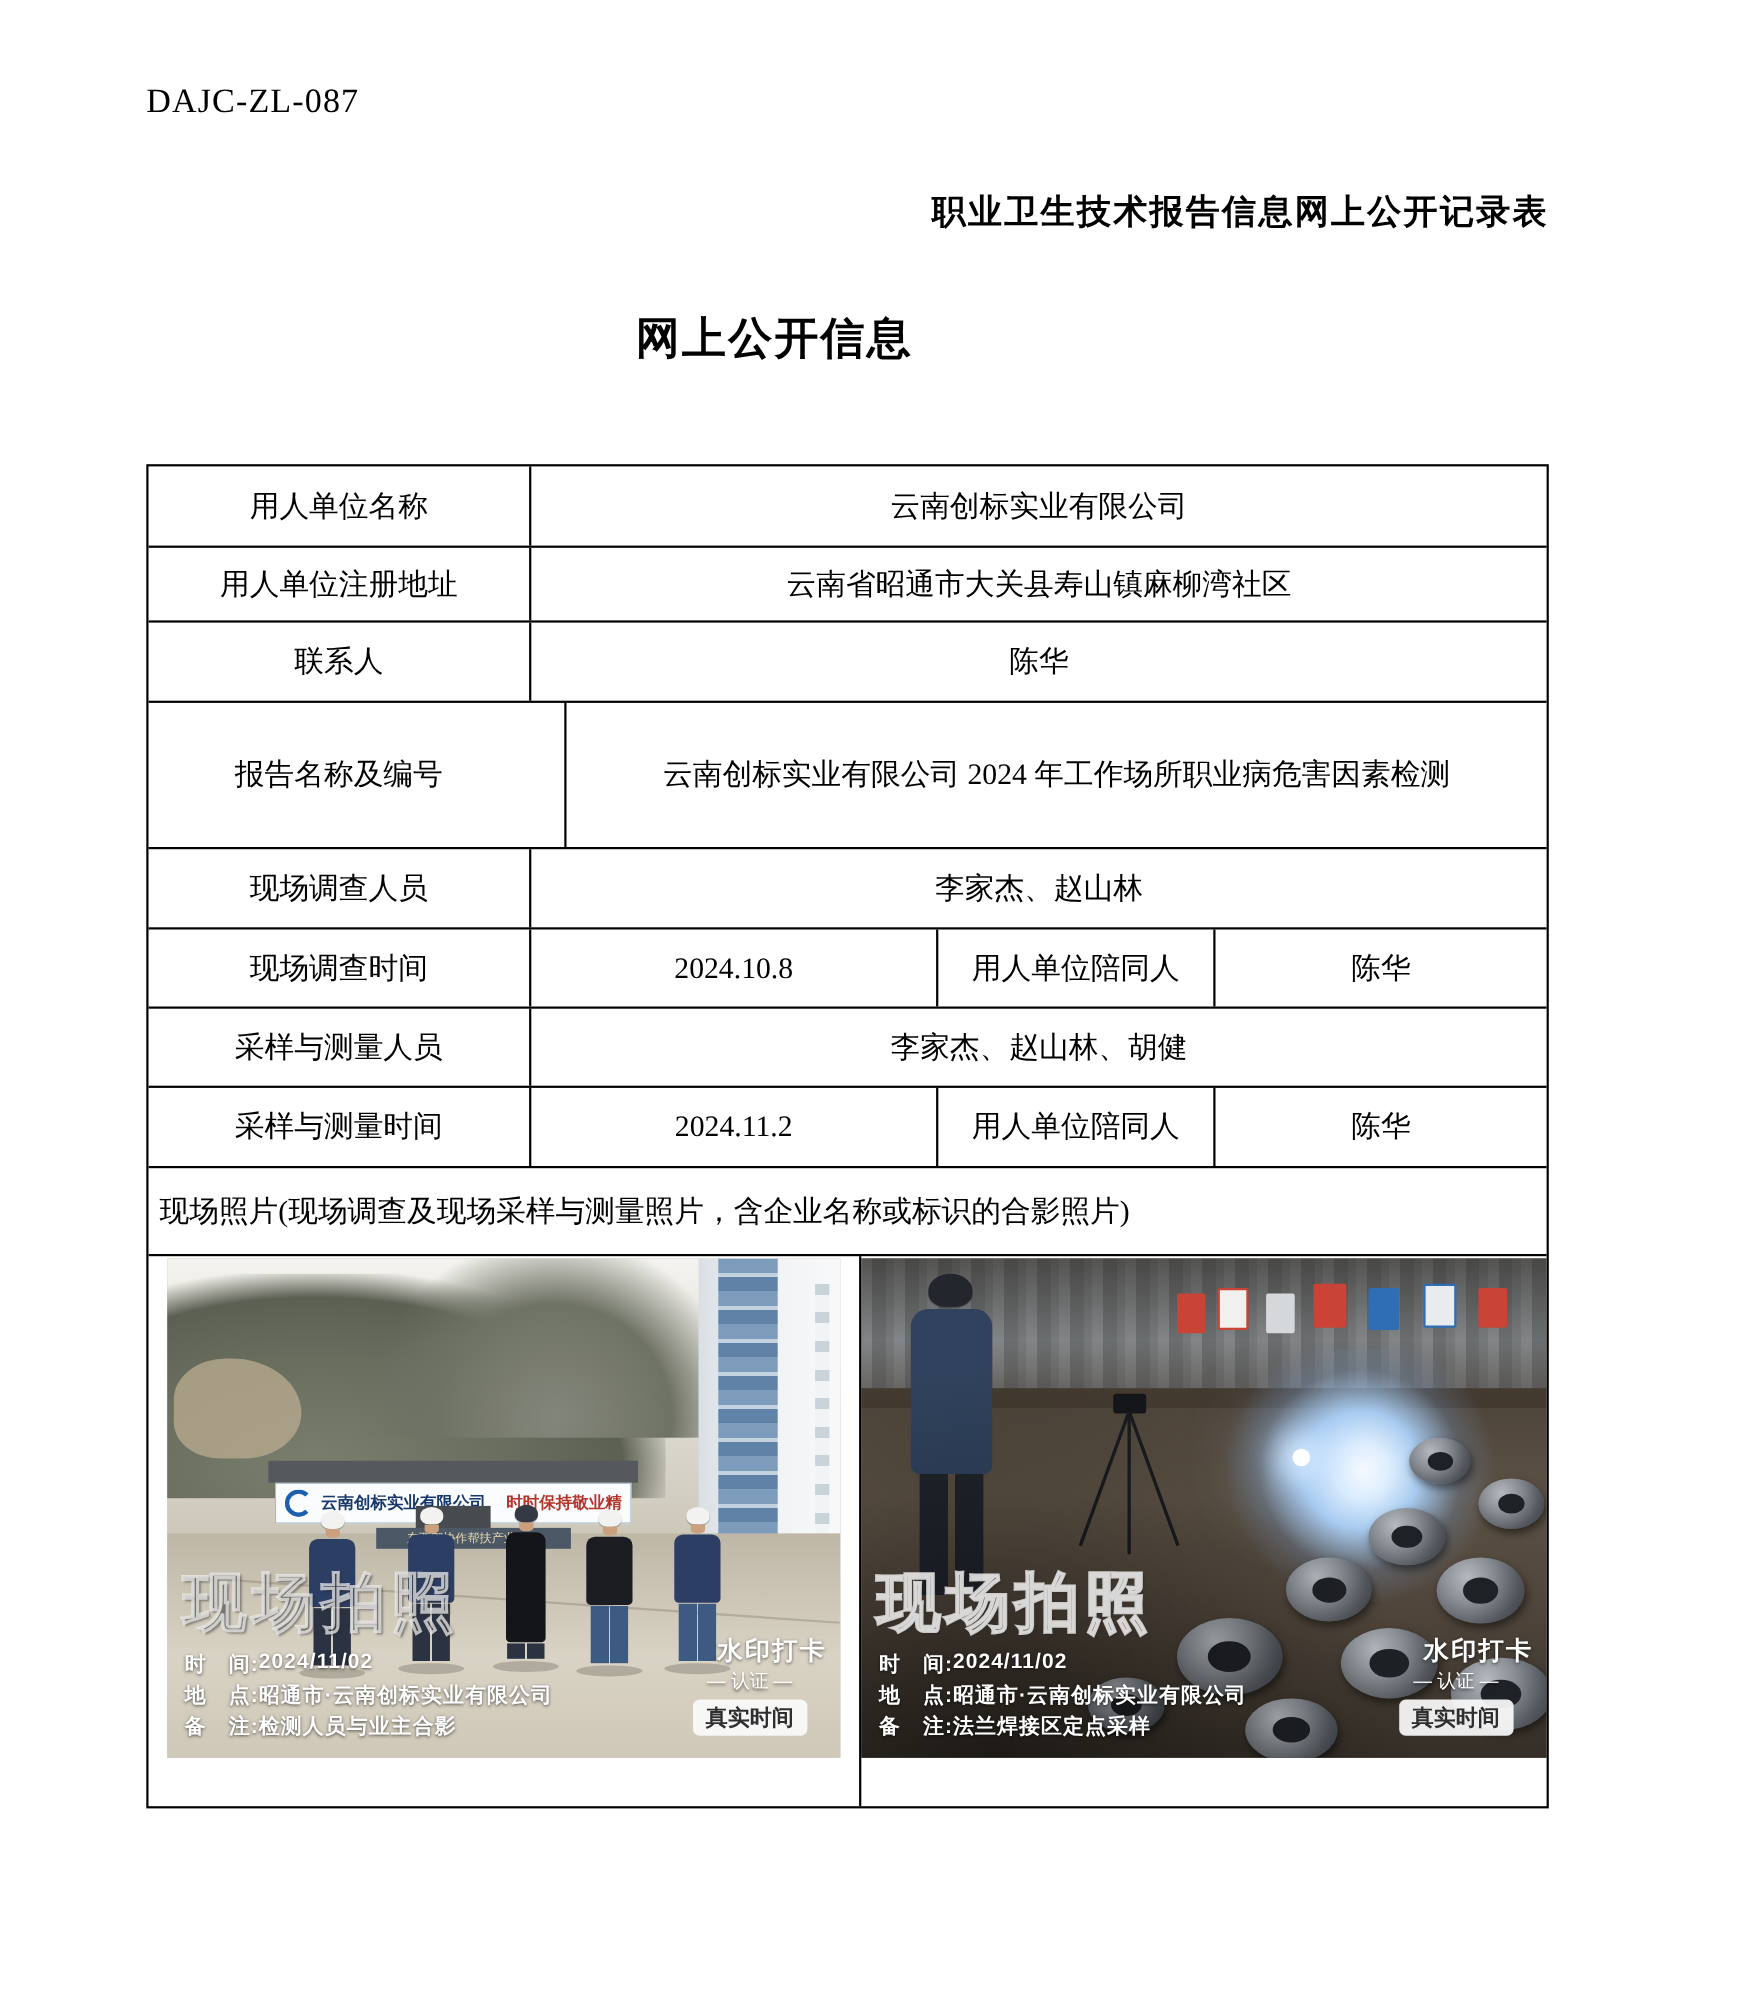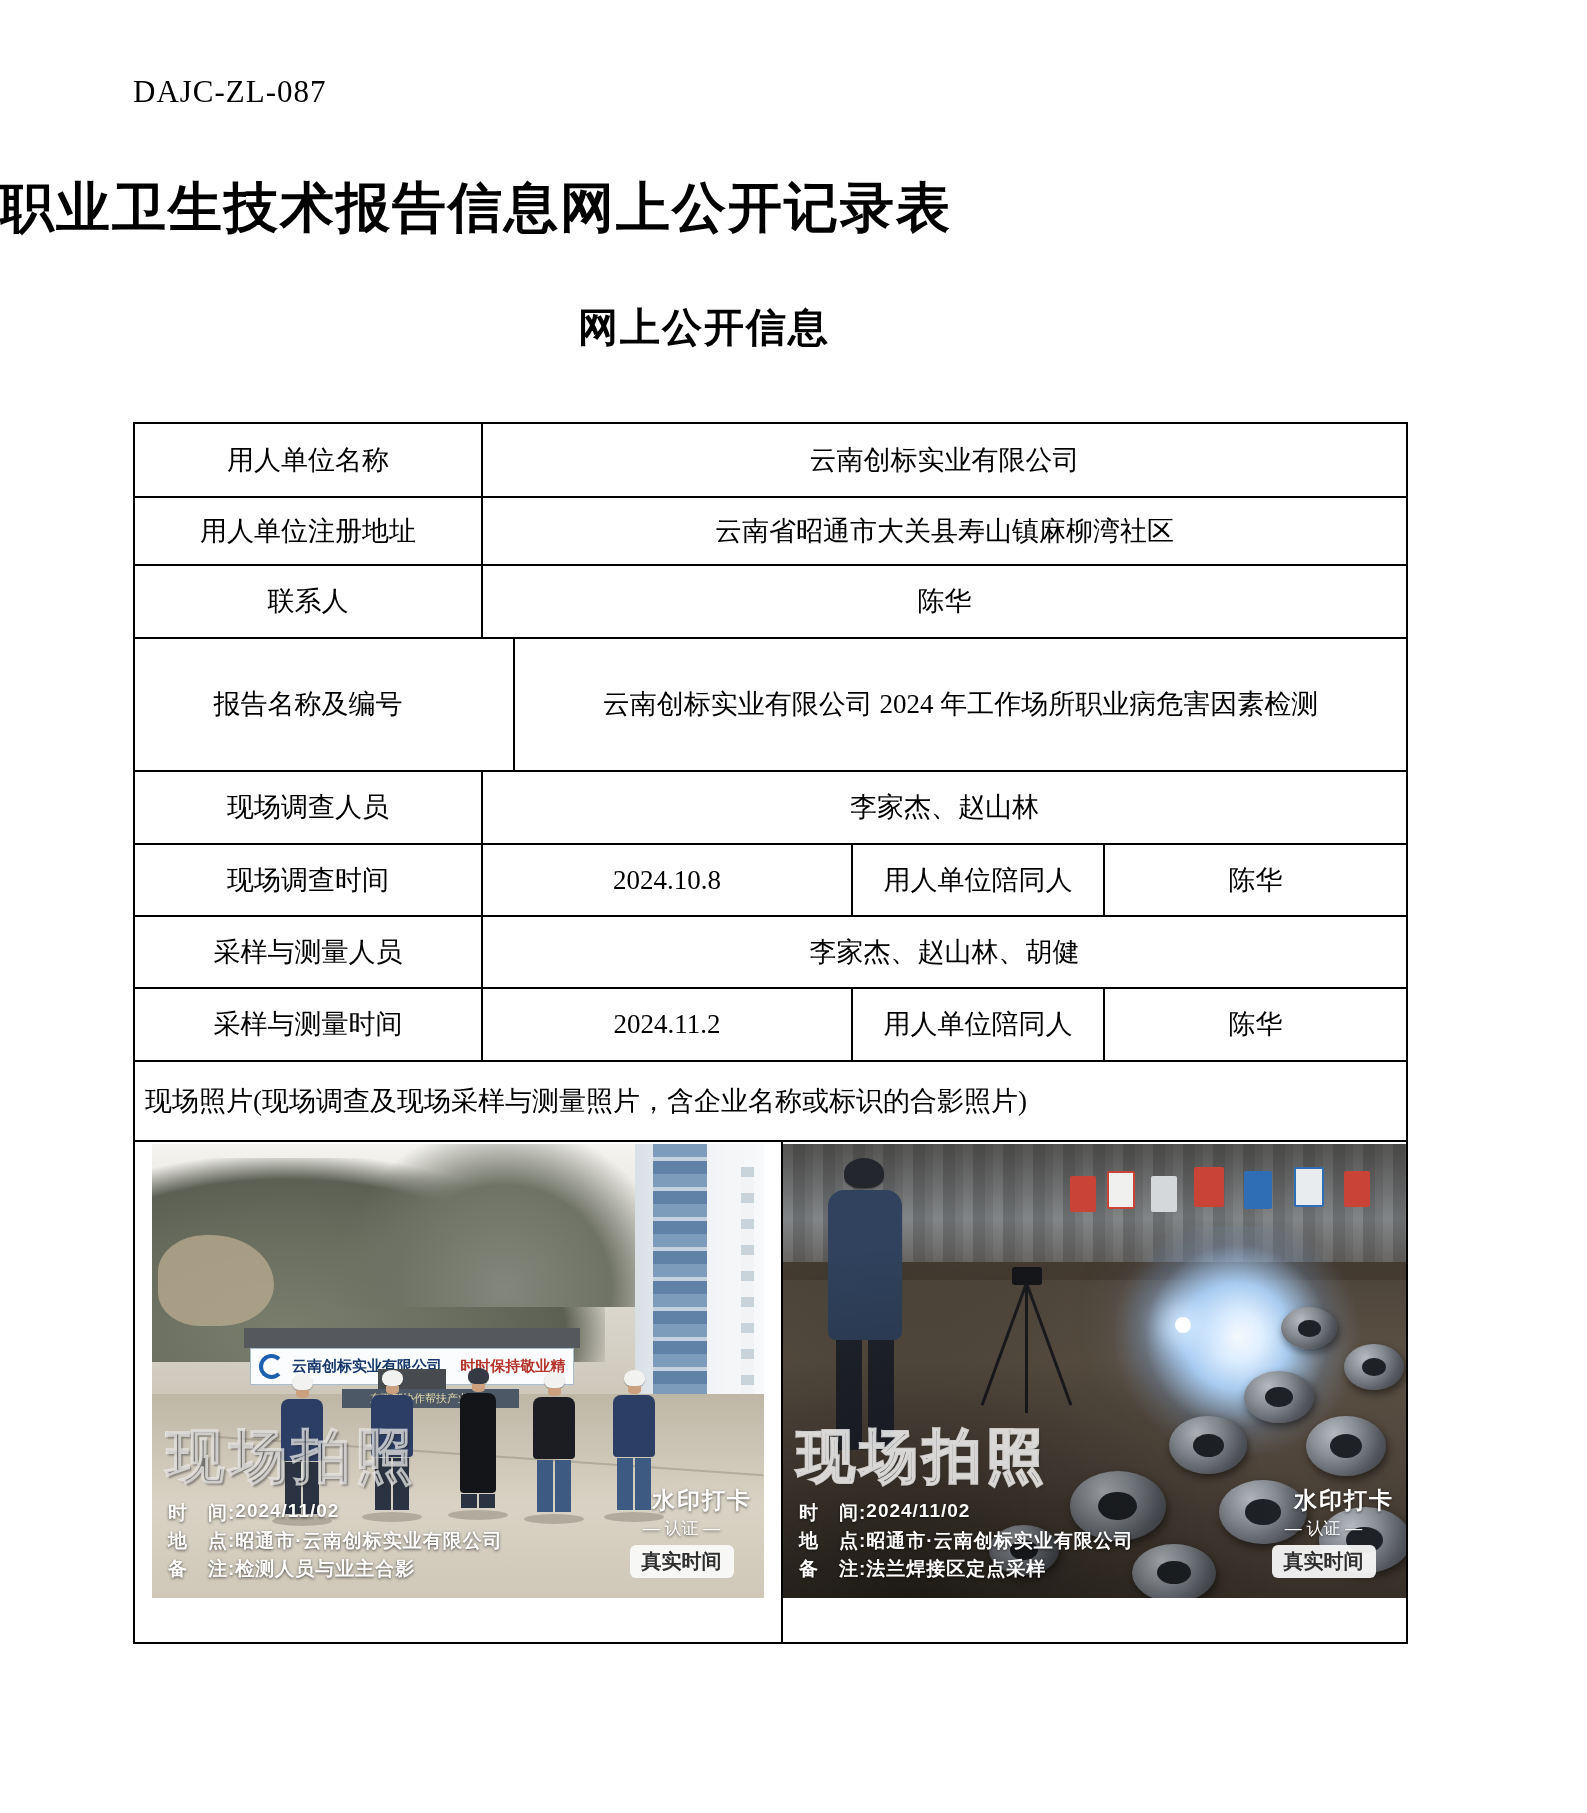--- a/index.html
+++ b/index.html
@@ -1,23 +1,23 @@
 <!DOCTYPE html>
 <html><head>
 <meta charset="utf-8">
 <style>
   html,body{margin:0;padding:0;}
   body{
     width:1587px;height:1813px;position:relative;background:#ffffff;
     font-family:"Liberation Serif","DejaVu Serif",serif;color:#000;
   }
   .doc-code{position:absolute;left:133px;top:74px;font-size:31px;letter-spacing:1px;}
-  .page-title{position:absolute;left:0;top:172px;width:1408px;text-align:left;
-    font-size:54px;font-weight:bold;letter-spacing:2px;}
-  .page-subtitle{position:absolute;left:0;top:300px;width:1408px;text-align:center;
+  .page-title{position:absolute;left:0;top:172px;width:1408px;text-align:right;
+    font-size:31px;font-weight:bold;letter-spacing:2px;}
+  .page-subtitle{position:absolute;left:0;top:280px;width:1408px;text-align:center;
     font-size:40px;font-weight:bold;letter-spacing:2px;}
 
   
   .info-table{position:absolute;left:133px;top:422px;width:1275px;
     border:2px solid #000;box-sizing:border-box;background:#fff;}
   .trow{display:flex;box-sizing:border-box;}
   .trow + .trow{border-top:2px solid #000;}
   .c{display:flex;align-items:center;justify-content:center;text-align:center;
      box-sizing:border-box;padding:4px 8px;font-size:27px;line-height:1.5;}
   .c + .c{border-left:2px solid #000;}

